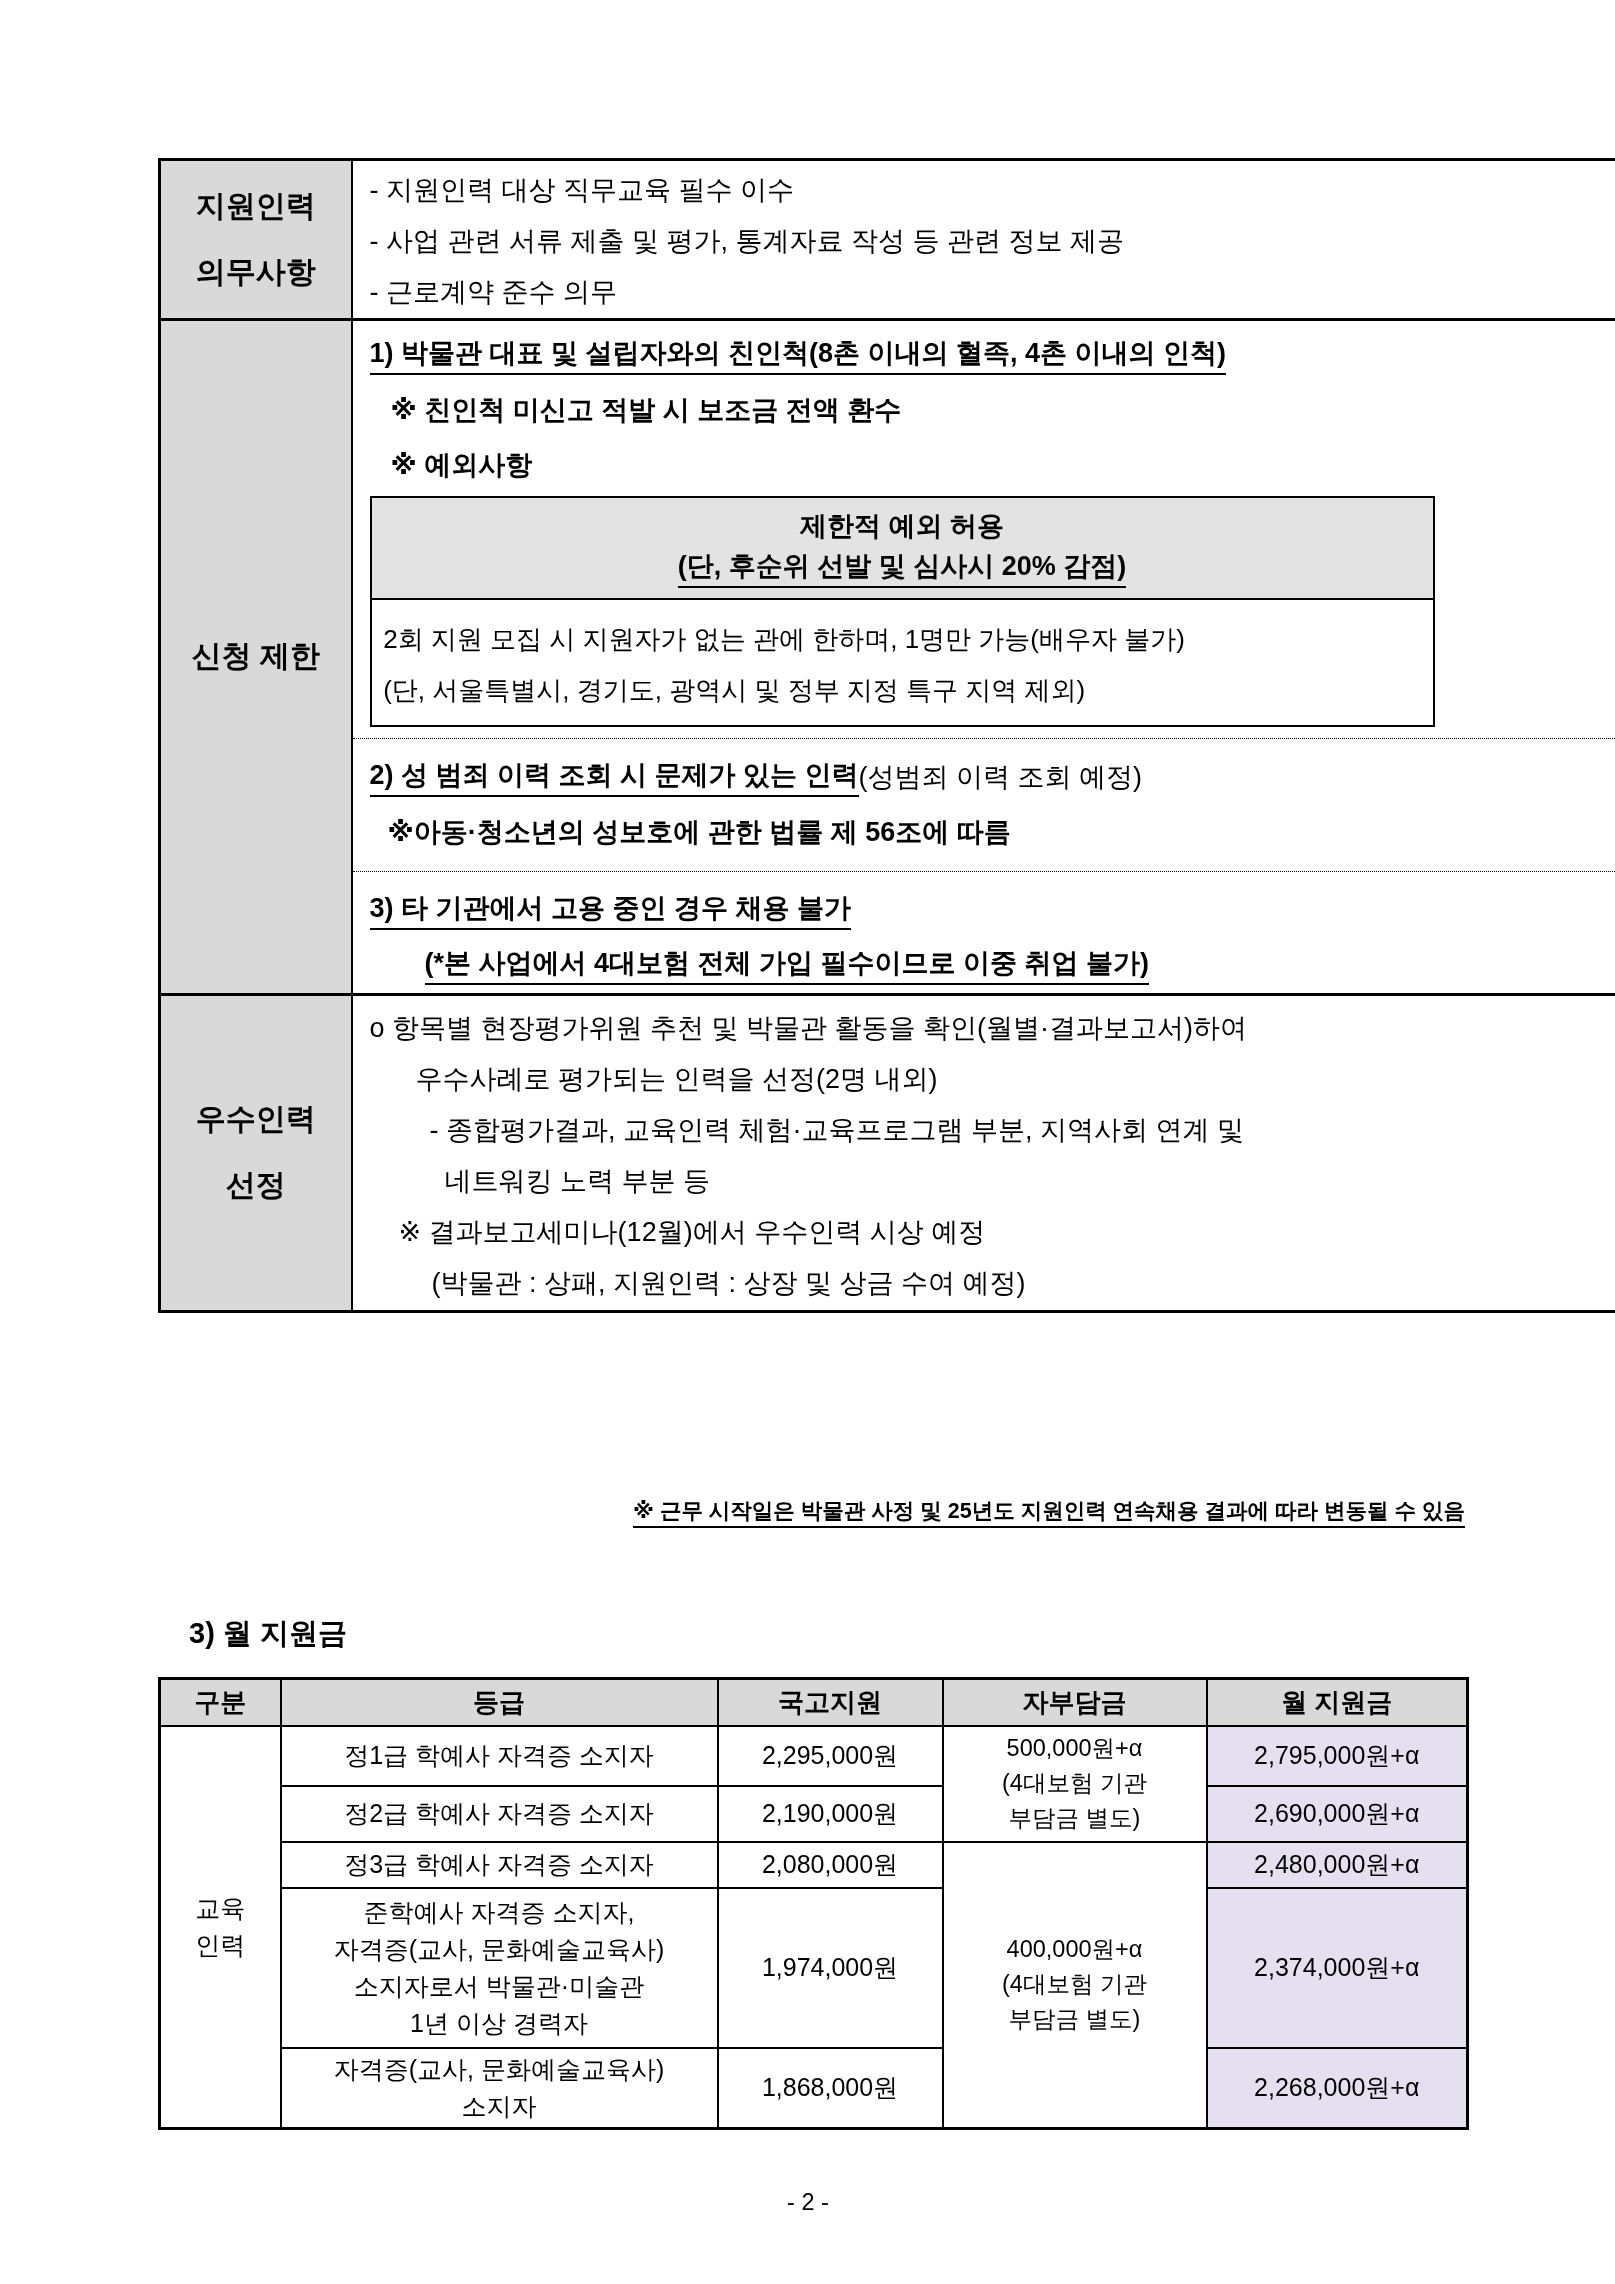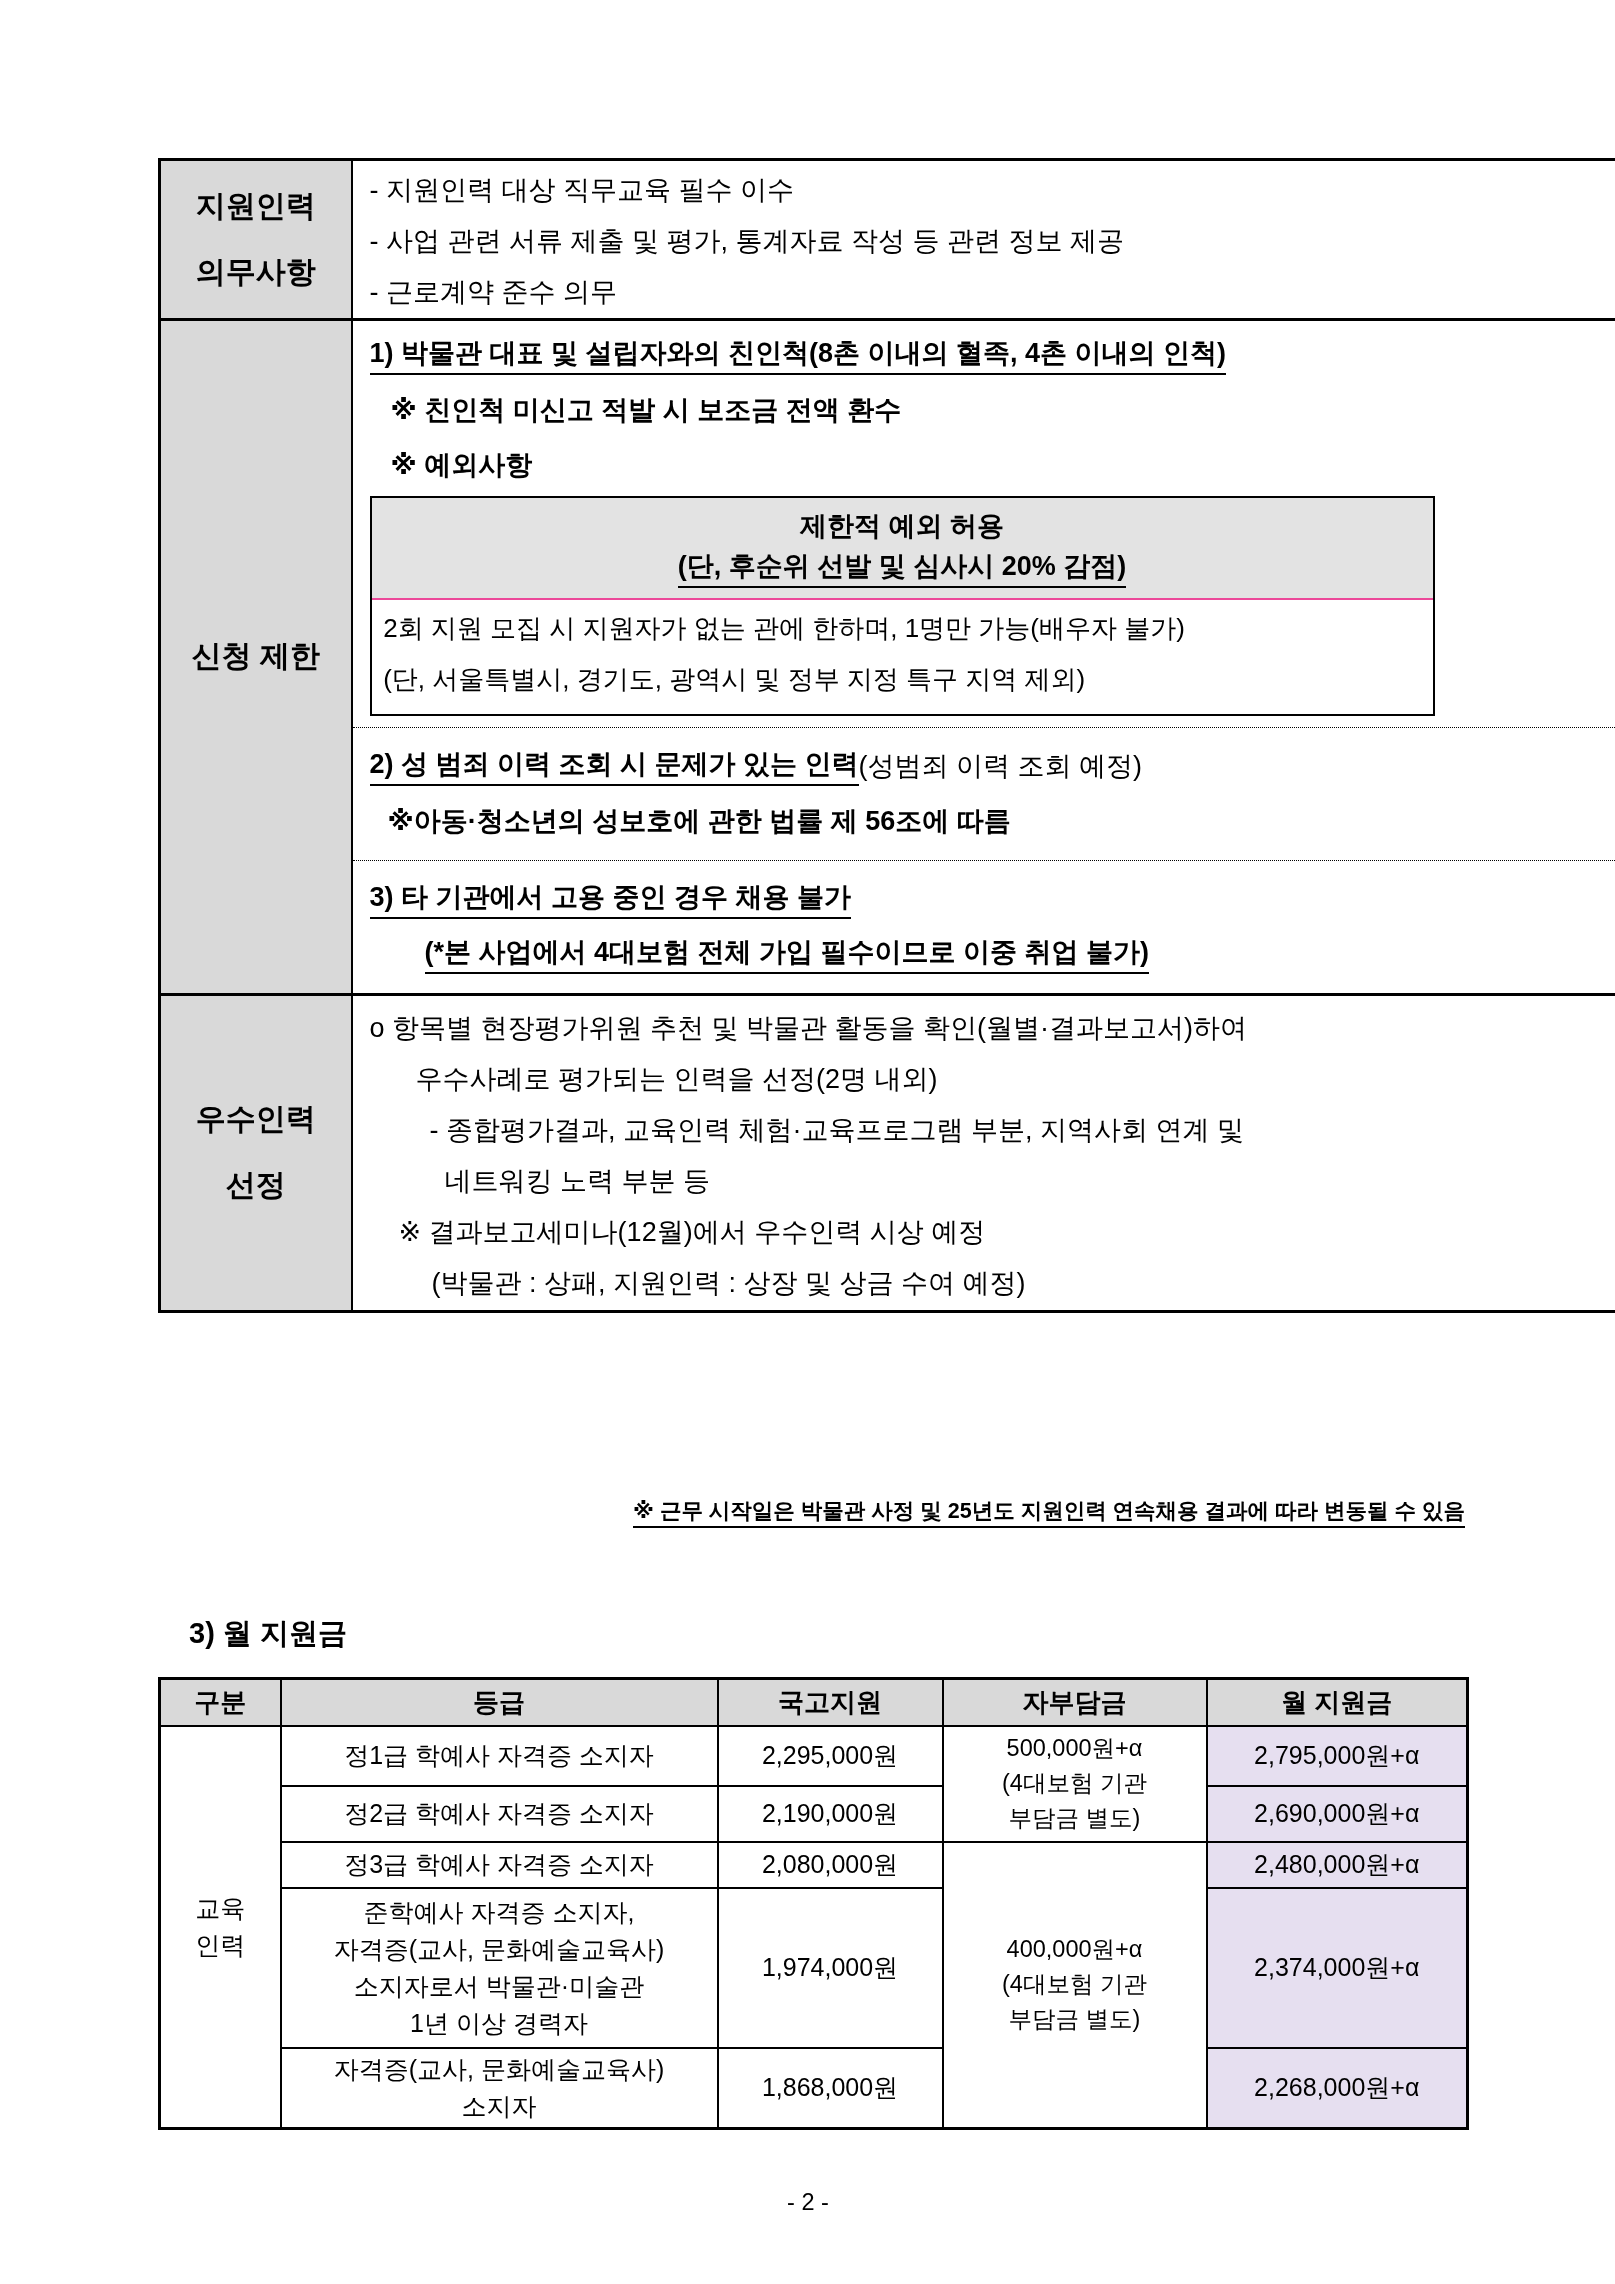--- a/index.html
+++ b/index.html
@@ -20,24 +20,24 @@
   .t1 .r1 { height:157px; } .t1 .r2 { height:675px; } .t1 .r3 { height:317px; }
 
   .ct { padding-top:6.5px; }
   .ct1 { padding-top:3.9px; }
   .ln { height:55px; display:flex; align-items:center; padding-left:17px; font-size:27px; }
   .h78 { height:51px; } .h79 { height:51px; }
   .b { font-weight:bold; }
   .u { border-bottom:2.6px solid #000; padding-bottom:2px; }
 
   .box { margin:3.9px 0 3.9px 17px; width:1065px; border:2px solid #000; }
-  .boxhd { background:#e3e3e3; border-bottom:2px solid #ec4899; text-align:center;
+  .boxhd { background:#e3e3e3; border-bottom:2px solid #000000; text-align:center;
            padding:6.5px 0 9px 0; font-weight:bold; font-size:27px; }
   .boxhd .bl { height:42px; display:flex; align-items:center; justify-content:center; }
-  .boxbd { padding:3px 0 9px 0; font-size:26px; }
+  .boxbd { padding:14px 0 9px 0; font-size:26px; }
   .boxbd .bl { height:51px; display:flex; align-items:center; padding-left:11.7px; }
 
   .dotsep { border-top:1.3px dotted #000; margin:11px 0; }
 
   
   .note1 { position:absolute; left:158px; top:1341px; width:1307px;
            text-align:right; font-size:26px; }
   .sec2 { position:absolute; left:189px; top:1462px; font-size:29px; font-weight:bold; }
   .u2 { border-bottom:2.6px solid #000; padding-bottom:2.6px; }
   .sec2note { position:absolute; left:158px; top:1496px; width:1307px;

